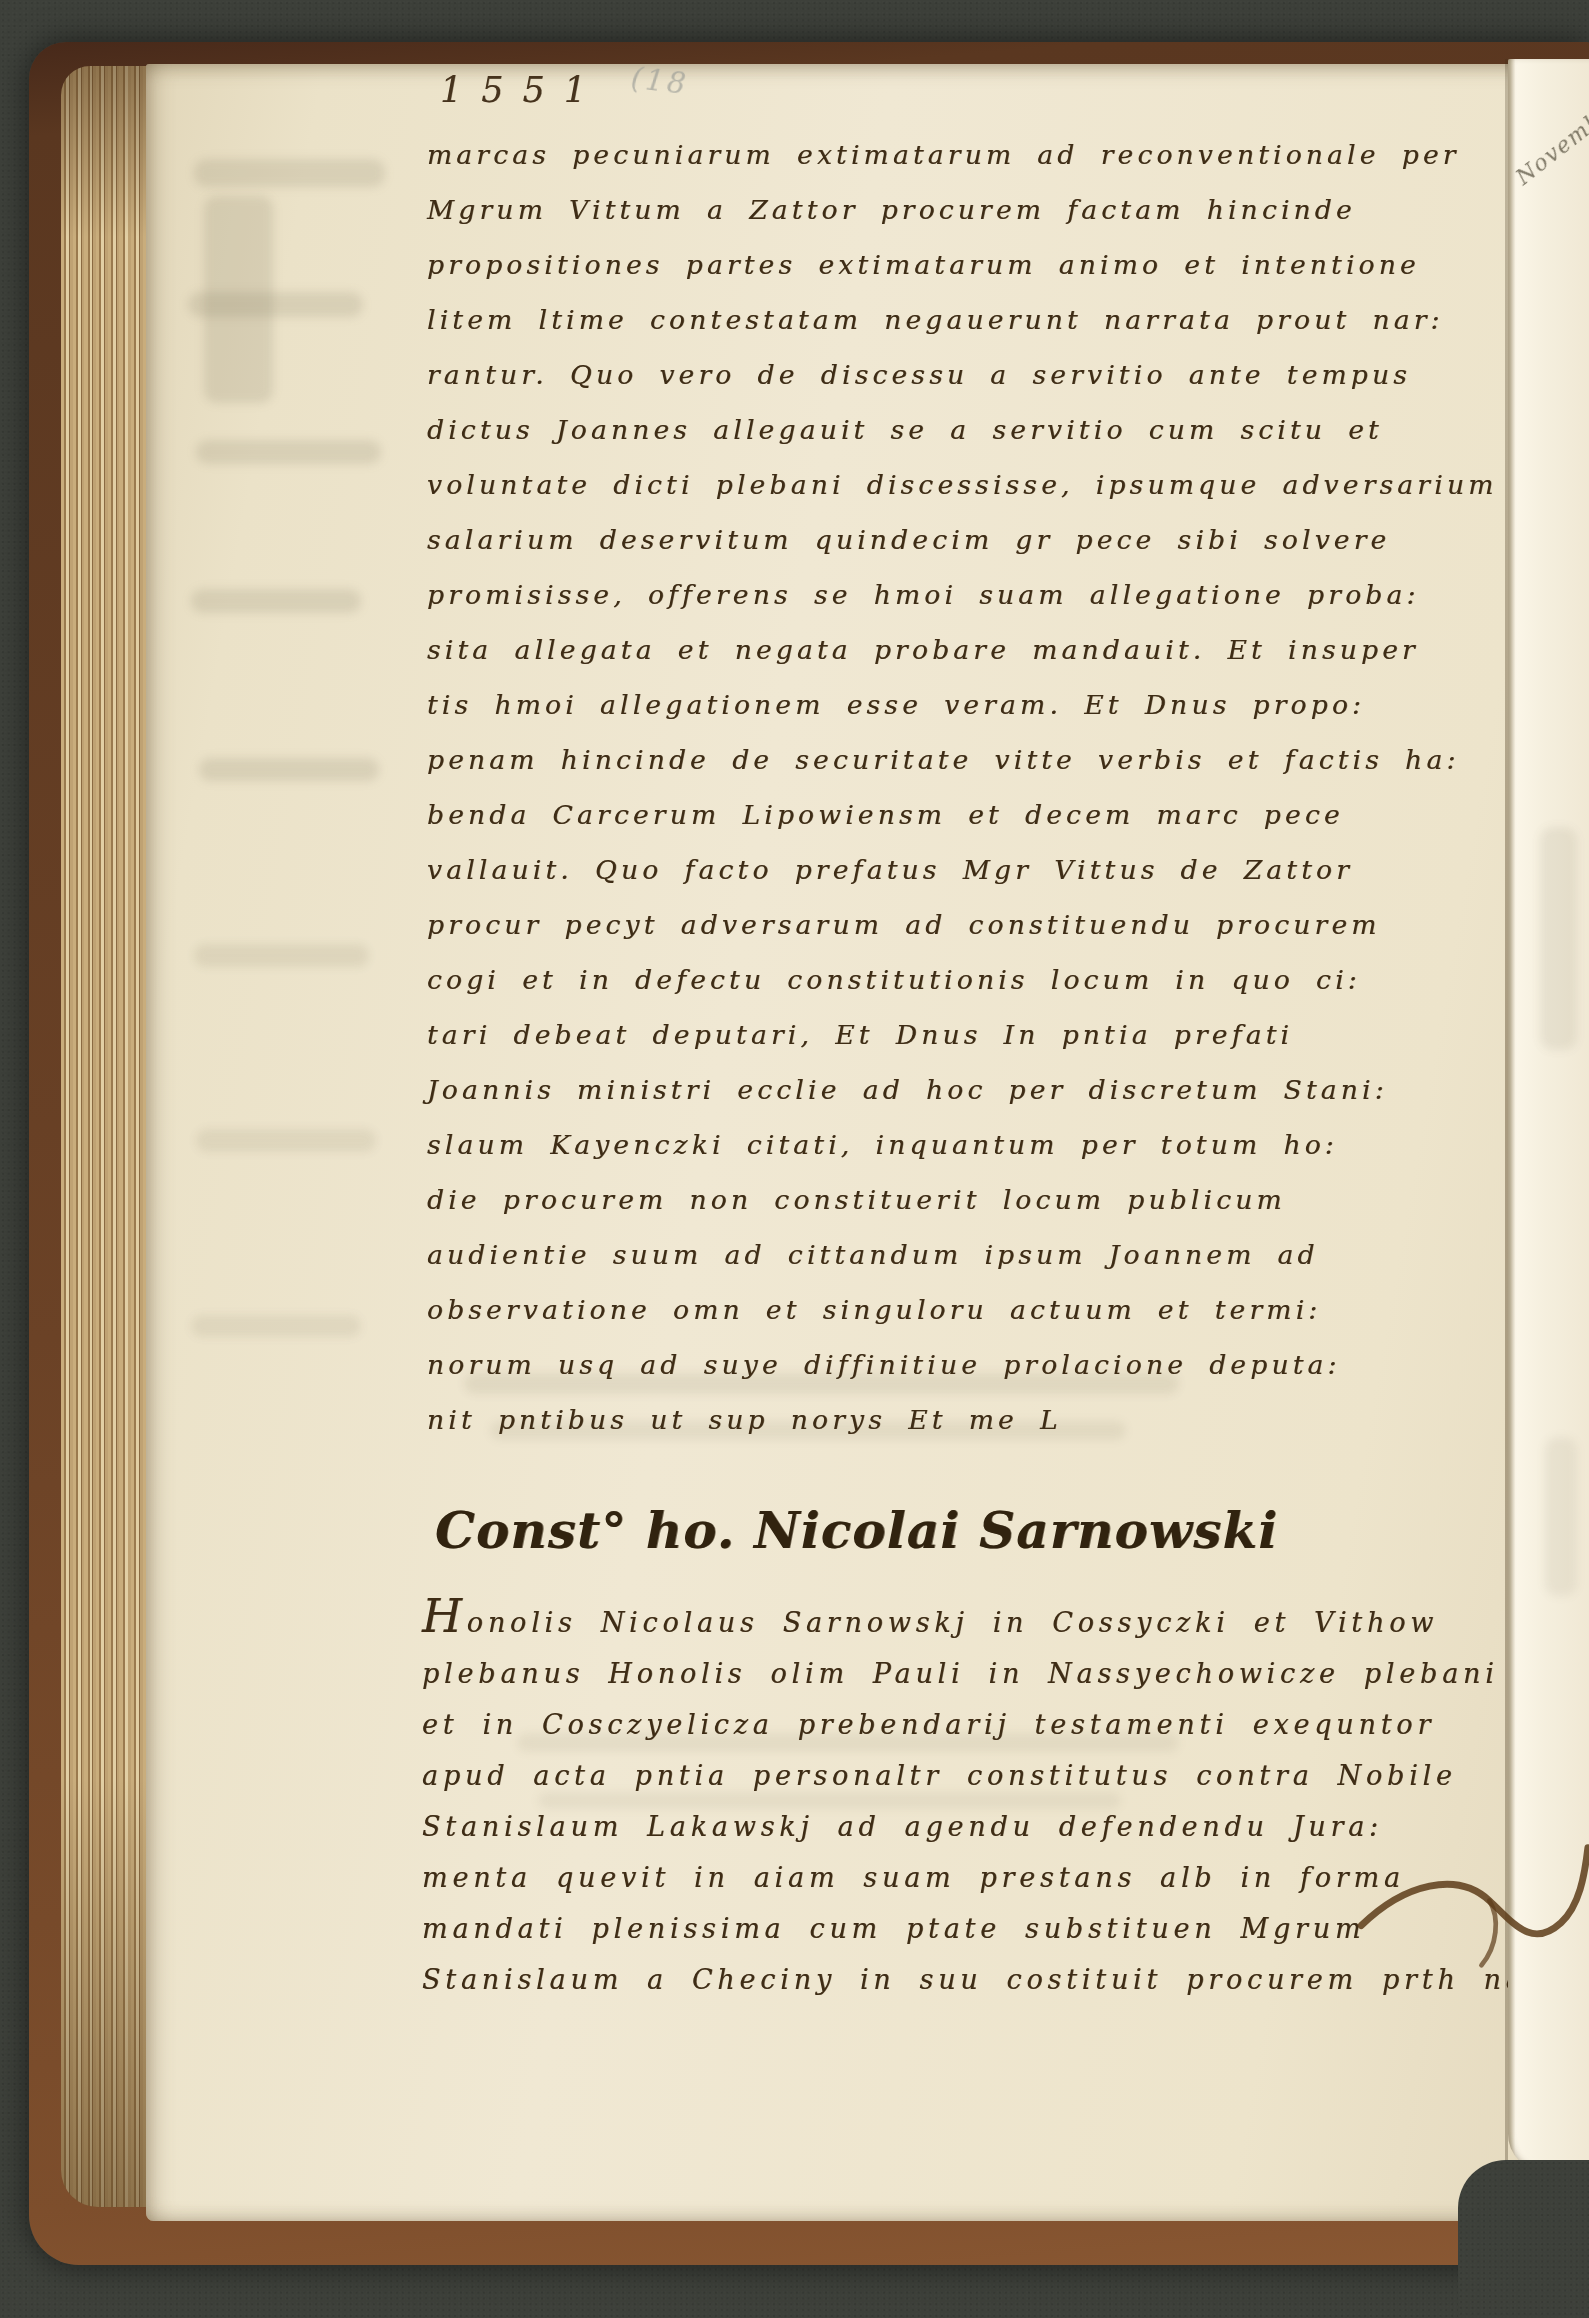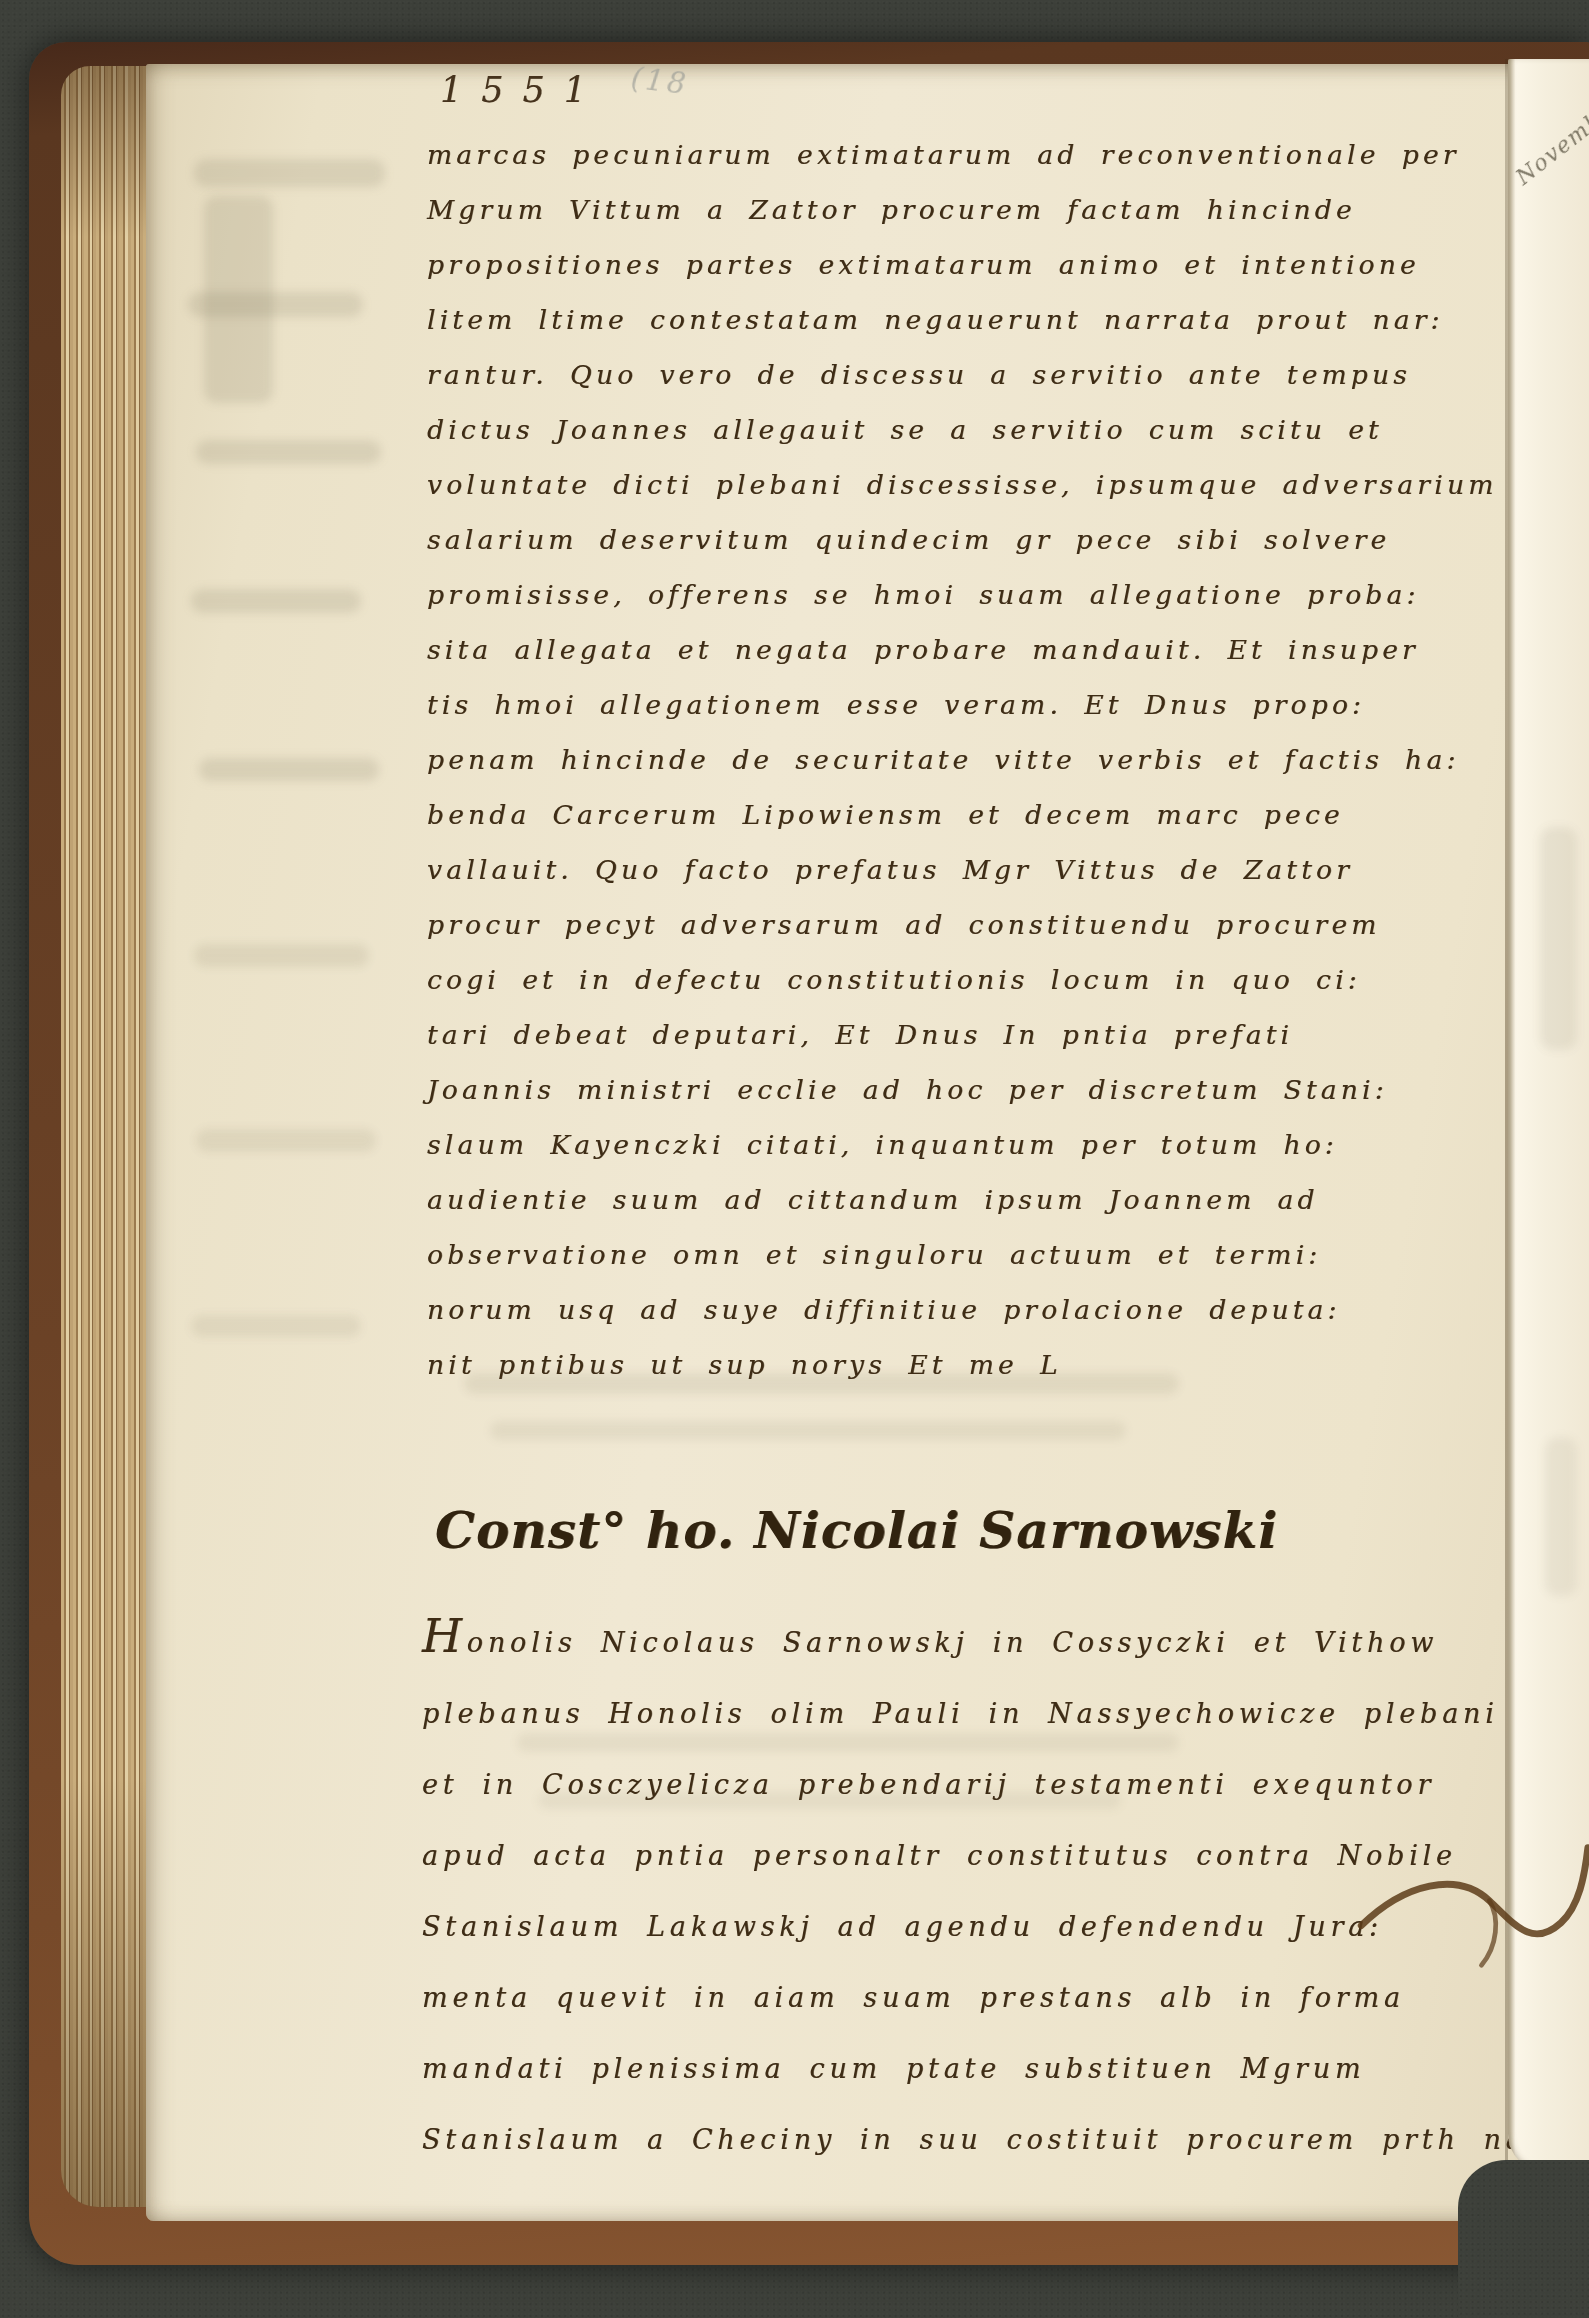--- a/index.html
+++ b/index.html
@@ -74,21 +74,20 @@
   }
   .heading{
     position:absolute;left:289px;top:1437px;margin:0;
     font-size:50px;font-weight:700;font-style:italic;letter-spacing:1.1px;
     color:#31230f;text-shadow:0.8px 0 0 rgba(49,35,15,.6);white-space:nowrap;
   }
   .para2{position:absolute;left:276px;top:1533px;width:1060px;}
   .para2 .ms-line{
     height:51px;line-height:51px;font-size:27px;letter-spacing:4.8px;word-spacing:10.6px;
     white-space:nowrap;
-    margin-top:20px;
   }
   .para2 .ms-line.drop::first-letter{font-size:1.7em;line-height:0;}
   .facing-note{
     position:absolute;left:3.2px;top:111px;font-size:22px;font-style:italic;
     color:rgba(95,88,70,.78);transform:rotate(-38deg);transform-origin:left top;
     filter:blur(0.4px);letter-spacing:1.6px;white-space:nowrap;
   }
   .smudge{position:absolute;background:rgba(105,98,72,.15);filter:blur(4.8px);border-radius:12.7px;}
   .flourish{position:absolute;left:1357px;top:1838px;overflow:visible;}
   .gutter-line{
@@ -136,20 +135,21 @@
     <div class="ms-line">sita allegata et negata probare mandauit. Et insuper</div>
     <div class="ms-line">tis hmoi allegationem esse veram. Et Dnus propo:</div>
     <div class="ms-line">penam hincinde de securitate vitte verbis et factis ha:</div>
     <div class="ms-line">benda Carcerum Lipowiensm et decem marc pece</div>
     <div class="ms-line">vallauit. Quo facto prefatus Mgr Vittus de Zattor</div>
     <div class="ms-line">procur pecyt adversarum ad constituendu procurem</div>
     <div class="ms-line">cogi et in defectu constitutionis locum in quo ci:</div>
     <div class="ms-line">tari debeat deputari, Et Dnus In pntia prefati</div>
     <div class="ms-line">Joannis ministri ecclie ad hoc per discretum Stani:</div>
     <div class="ms-line">slaum Kayenczki citati, inquantum per totum ho:</div>
+    <div class="ms-line">die procurem non constituerit locum publicum</div>
     <div class="ms-line">audientie suum ad cittandum ipsum Joannem ad</div>
     <div class="ms-line">observatione omn et singuloru actuum et termi:</div>
     <div class="ms-line">norum usq ad suye diffinitiue prolacione deputa:</div>
     <div class="ms-line">nit pntibus ut sup norys Et me L</div>
   </div>
 
   <h1 class="heading">Const° ho. Nicolai Sarnowski</h1>
 
   <div class="para2 ink">
     <div class="ms-line drop">Honolis Nicolaus Sarnowskj in Cossyczki et Vithow</div>

